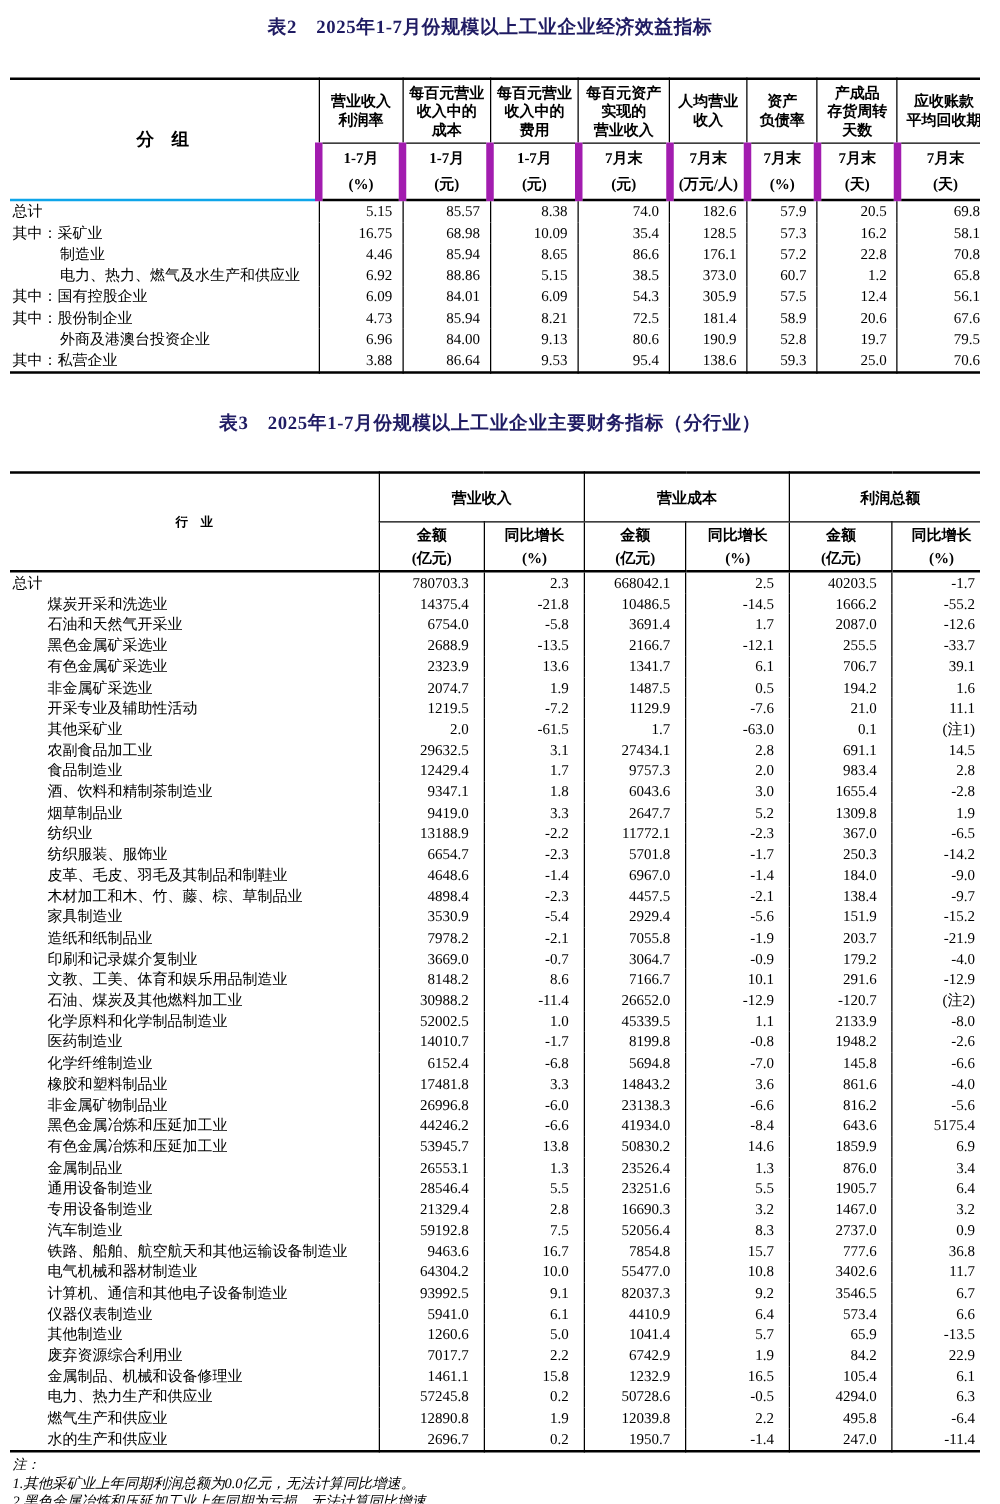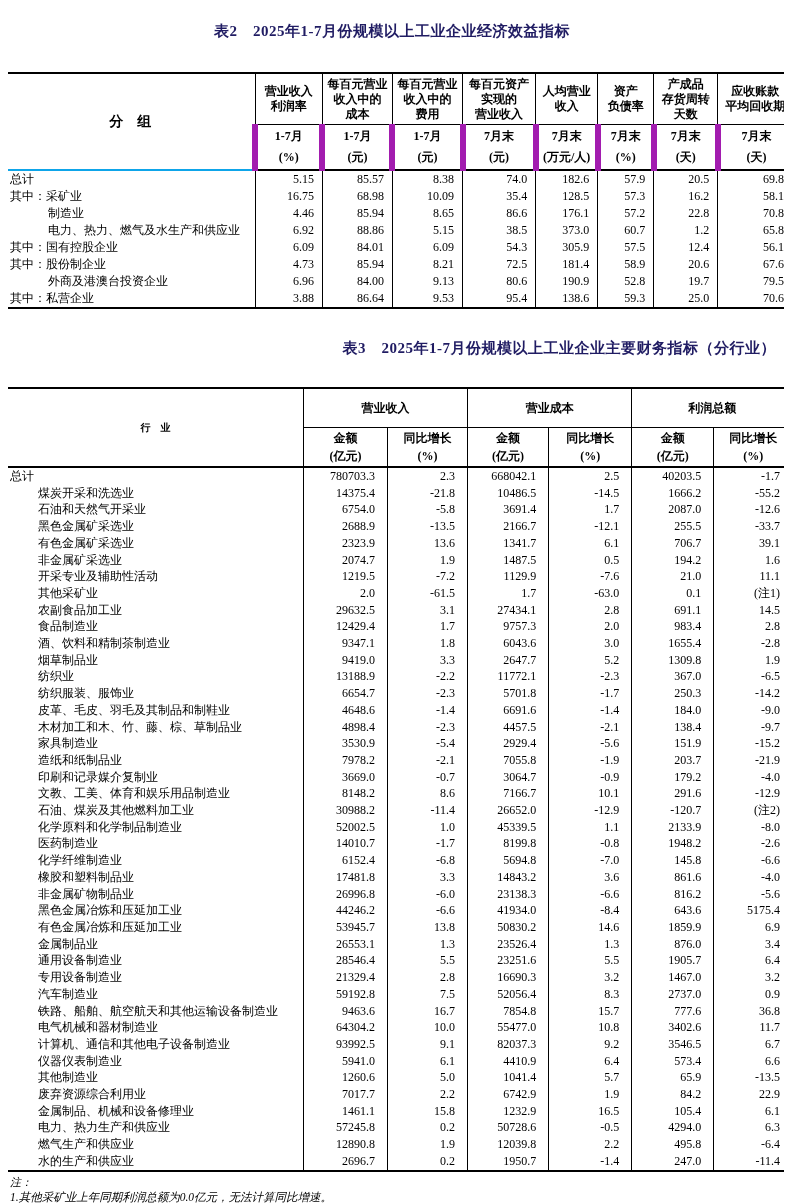--- a/index.html
+++ b/index.html
@@ -1,21 +1,21 @@
 <!DOCTYPE html>
 <html><head>
 <meta charset="utf-8">
 <style>
   html,body{margin:0;padding:0;background:#fff;}
   body{font-family:"Liberation Serif","DejaVu Serif",serif;color:#000;}
-  .page{width:784px;height:1203px;box-sizing:border-box;padding:16px 8px;overflow:hidden;background:#fff;}
+  .page{width:784px;height:1203px;box-sizing:border-box;padding:6px 8px;overflow:hidden;background:#fff;}
   .tbl-title{text-align:center;font-size:15px;font-weight:bold;color:#201c63;margin:0;
              font-family:"Liberation Serif","DejaVu Serif",serif;letter-spacing:0.5px;}
   #title2{margin-top:6px;}
-  #title3{margin-top:30px;text-align:right;}
+  #title3{margin-top:30px;}
 
   table{border-collapse:collapse;table-layout:fixed;width:784px;
         border-top:2px solid #000;border-bottom:2px solid #000;}
   #table2{margin-top:31px;}
   #table3{margin-top:29px;}
   th,td{padding:0;margin:0;}
   thead th{font-weight:bold;font-size:12px;text-align:center;vertical-align:middle;white-space:pre-line;}
 
   
   #table2 .grp{border-bottom:2px solid #0ea5e9;font-size:14px;}
@@ -357,21 +357,21 @@
           <td class="num">-2.3</td>
           <td class="num">5701.8</td>
           <td class="num">-1.7</td>
           <td class="num">250.3</td>
           <td class="num">-14.2</td>
         </tr>
         <tr>
           <td class="lbl j1">皮革、毛皮、羽毛及其制品和制鞋业</td>
           <td class="num">4648.6</td>
           <td class="num">-1.4</td>
-          <td class="num">6691.6</td>
+          <td class="num">6967.0</td>
           <td class="num">-1.4</td>
           <td class="num">184.0</td>
           <td class="num">-9.0</td>
         </tr>
         <tr>
           <td class="lbl j1">木材加工和木、竹、藤、棕、草制品业</td>
           <td class="num">4898.4</td>
           <td class="num">-2.3</td>
           <td class="num">4457.5</td>
           <td class="num">-2.1</td>

